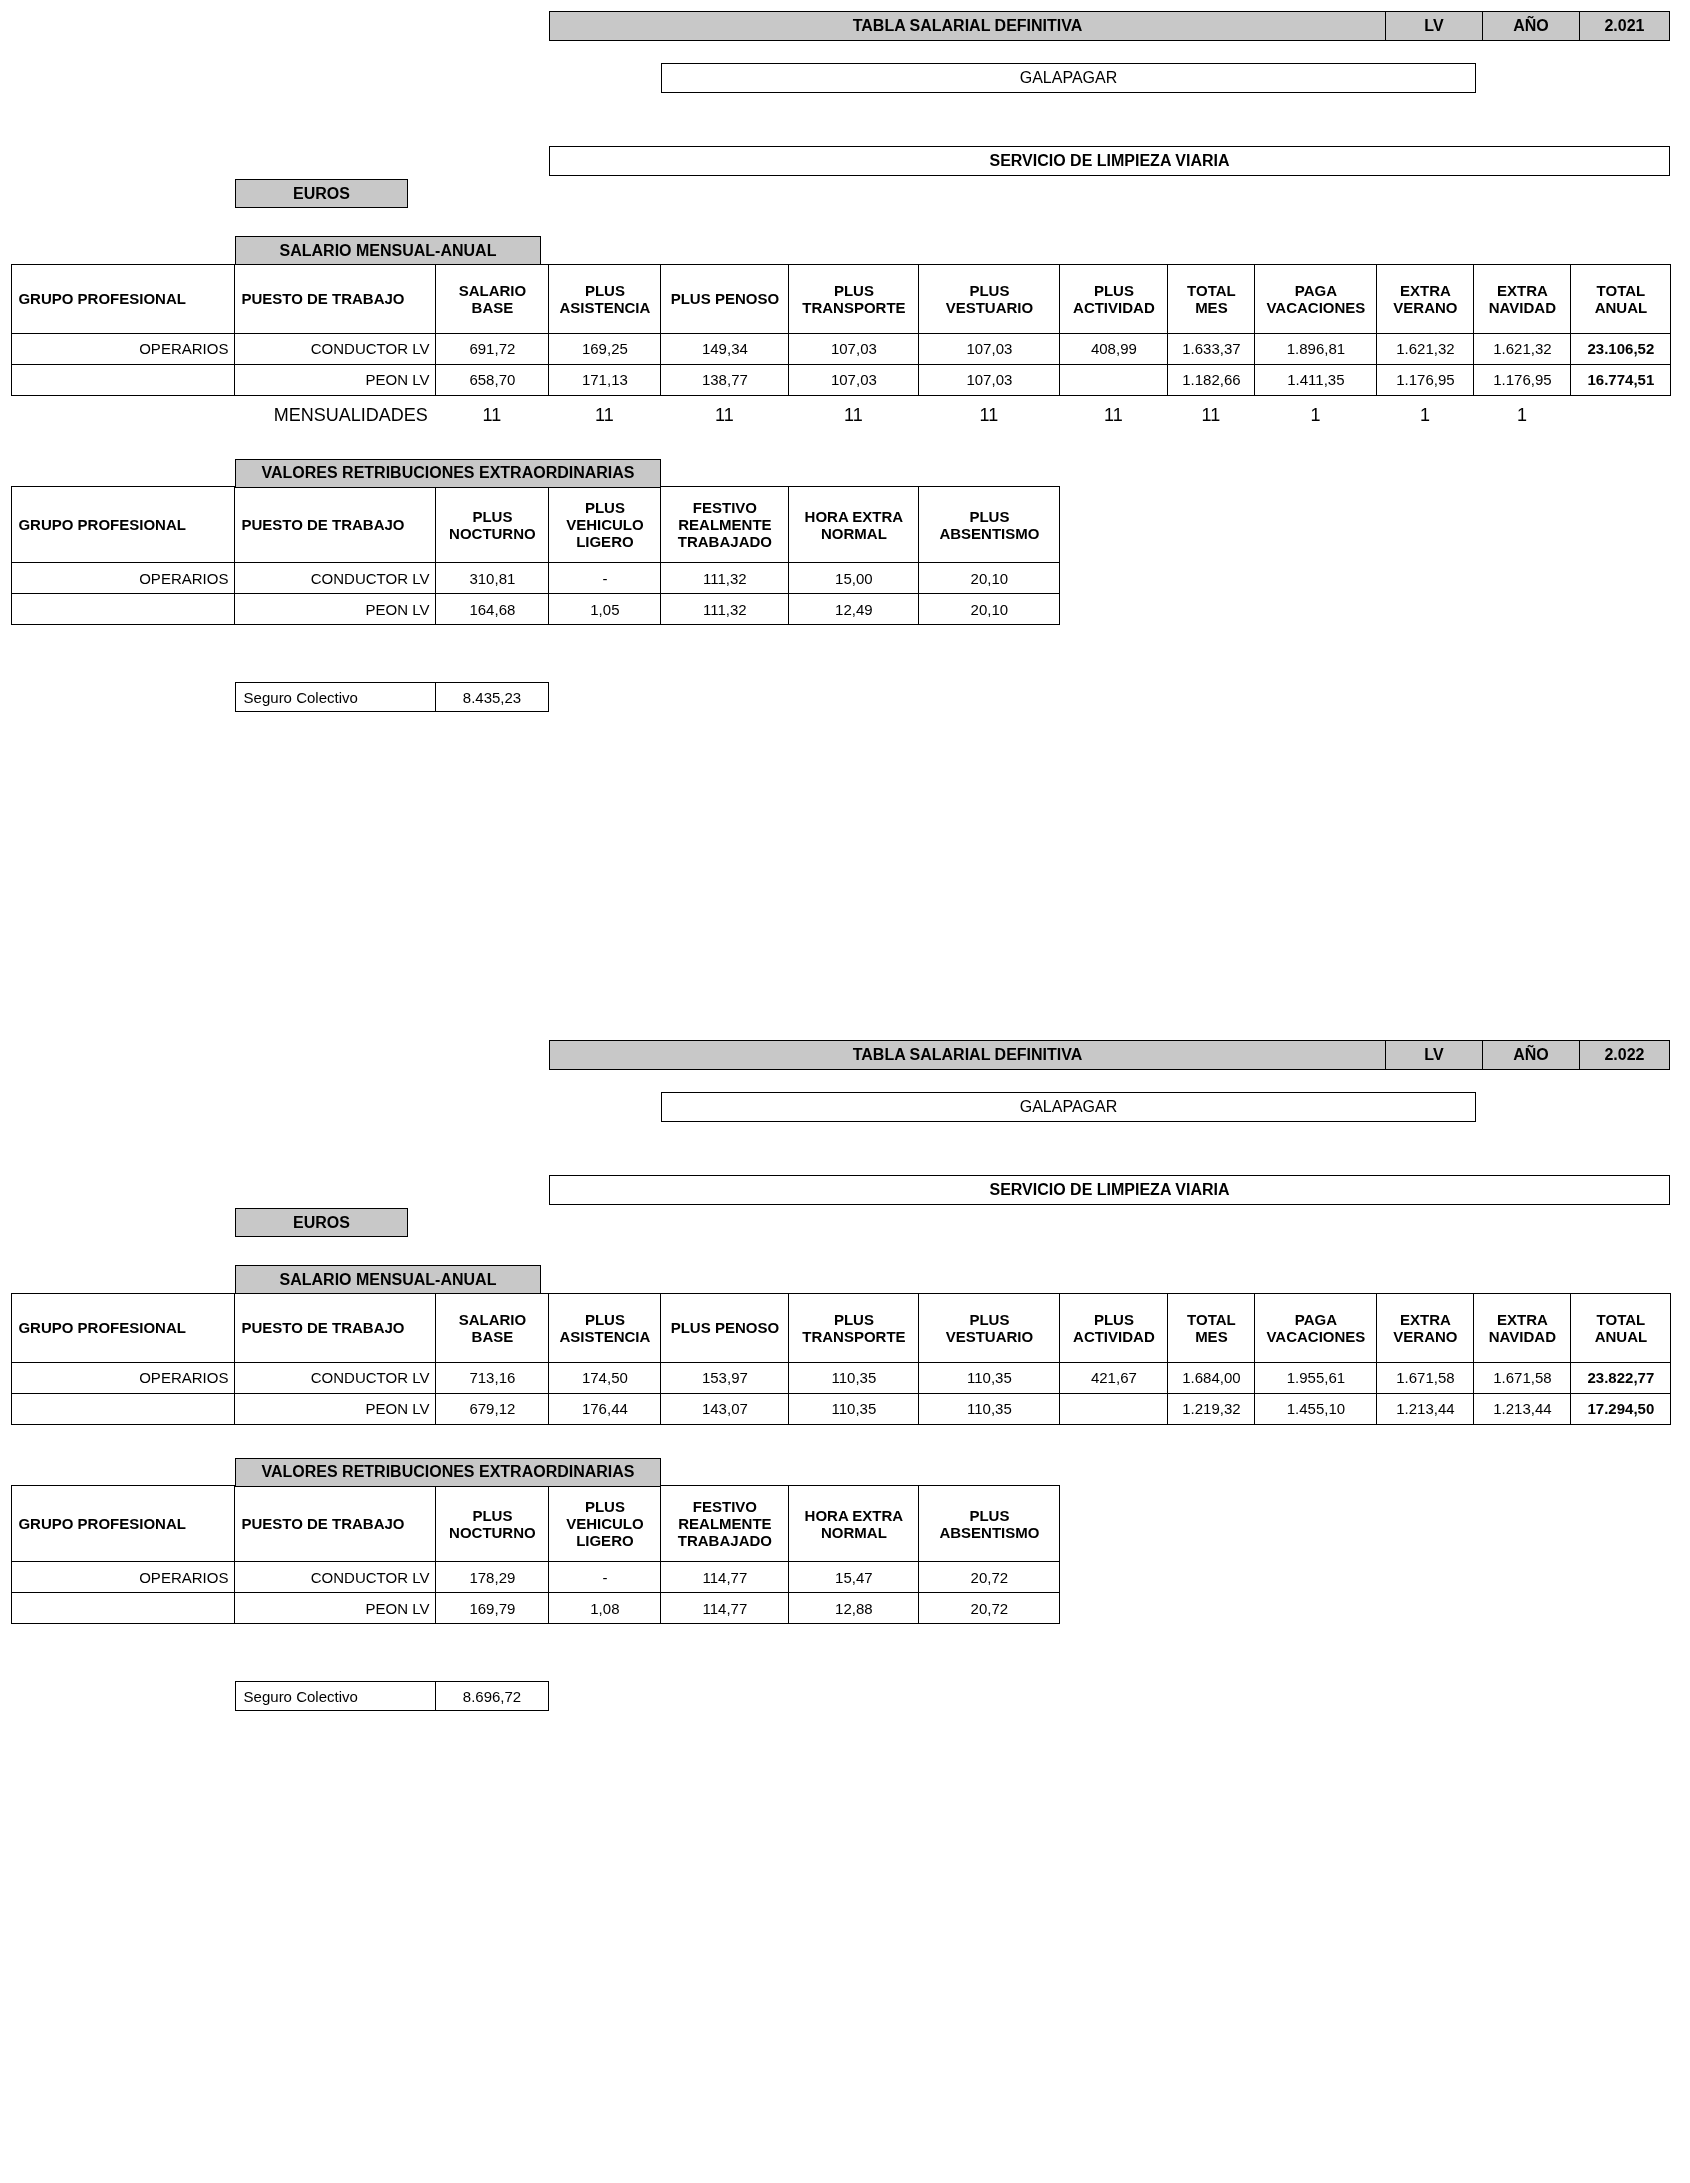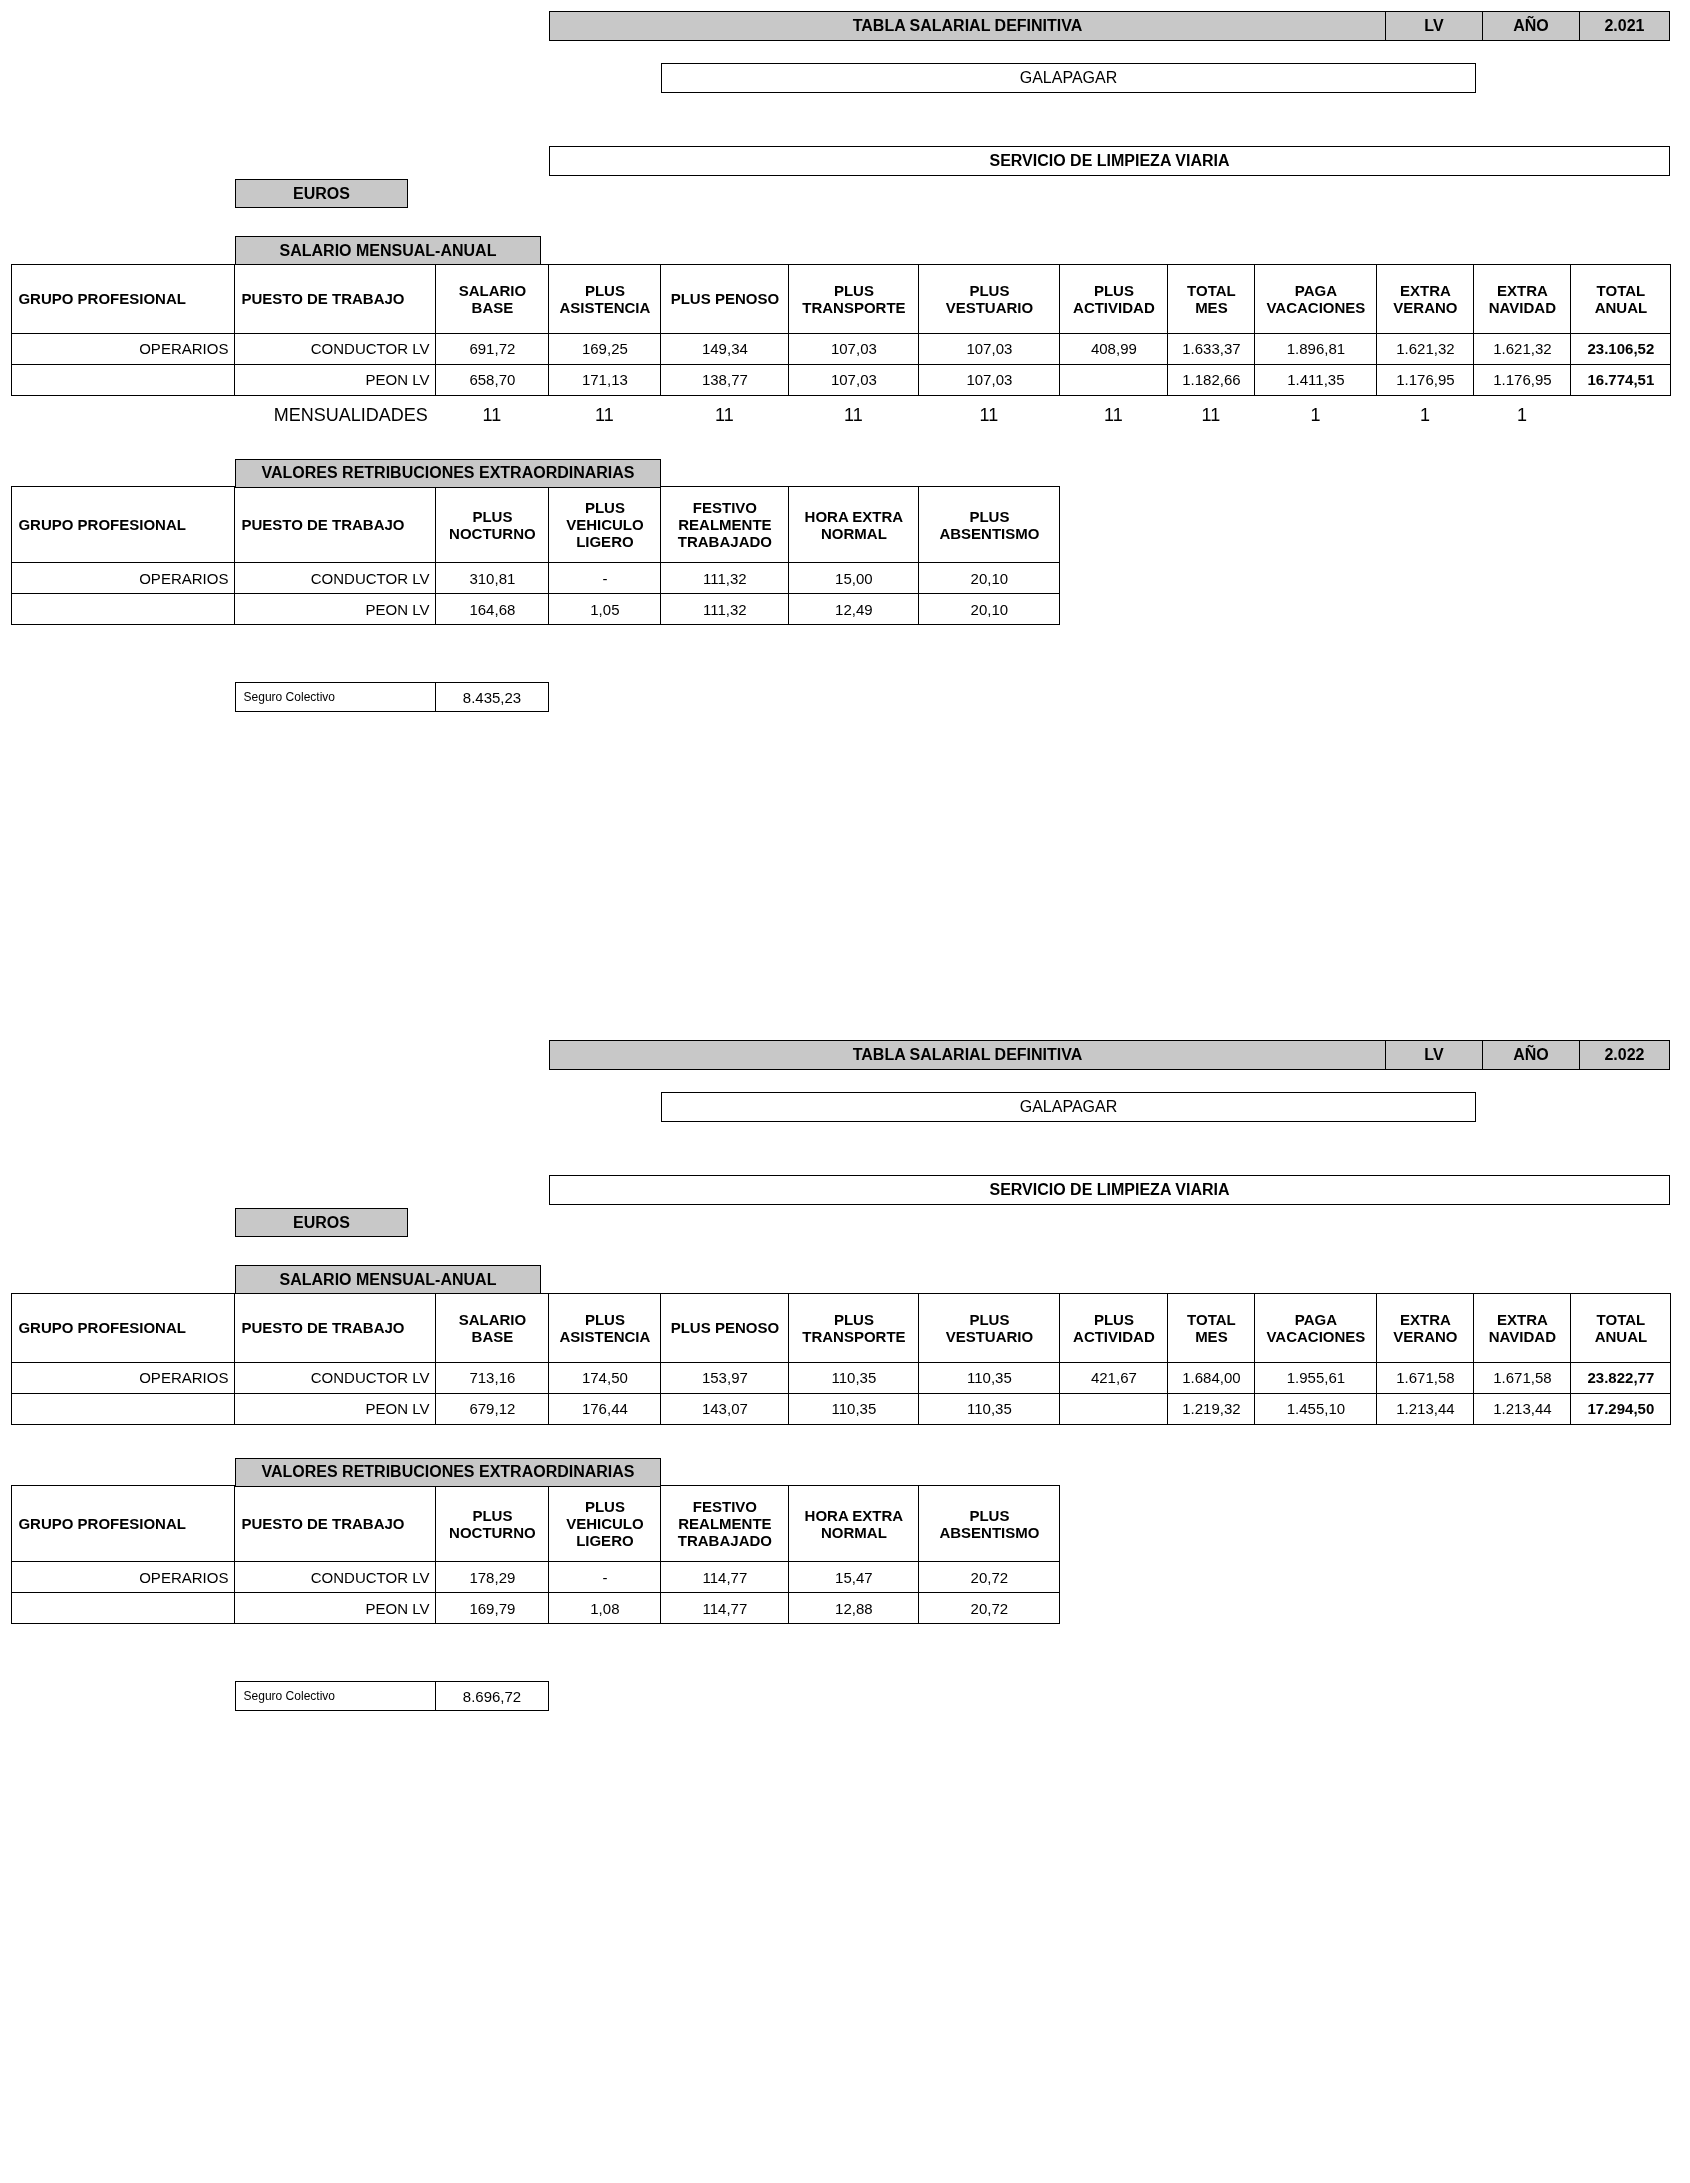--- a/index.html
+++ b/index.html
@@ -120,21 +120,21 @@
     font-size: 18px;
   }
   .mens-row .m { text-align: center; box-sizing: border-box; }
   .mens-row .lbl { text-align: right; padding-right: 7.6px; }
 
   .insurance { display: flex; margin-left: 235px; margin-top: 57px; }
   .ins-label {
     width: 201px; height: 30px;
     border: 1.5px solid #000; box-sizing: border-box;
     display: flex; align-items: center;
-    padding-left: 7.6px; font-size: 12px;
+    padding-left: 7.6px; font-size: 15px;
   }
   .ins-value {
     width: 113px; height: 30px;
     border: 1.5px solid #000; border-left: none; box-sizing: border-box;
     display: flex; align-items: center; justify-content: center;
     font-size: 15px;
   }
 </style>
 </head>
 <body>

